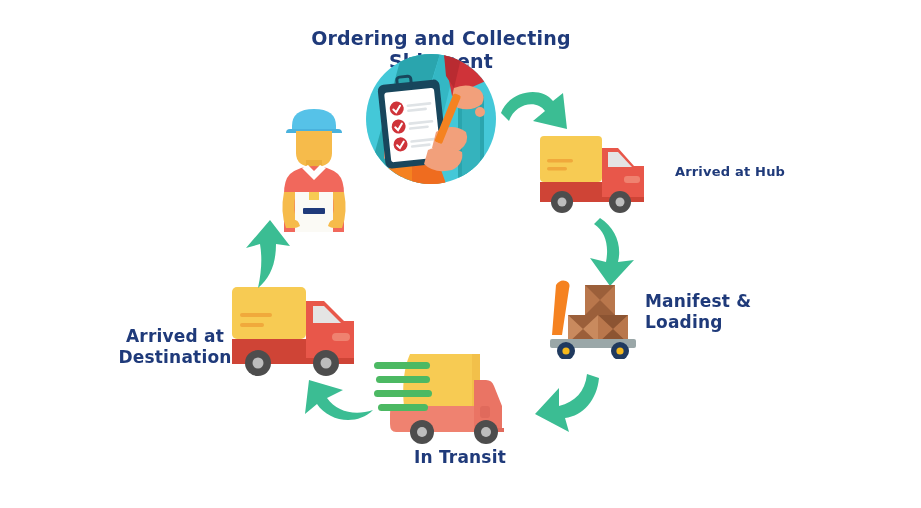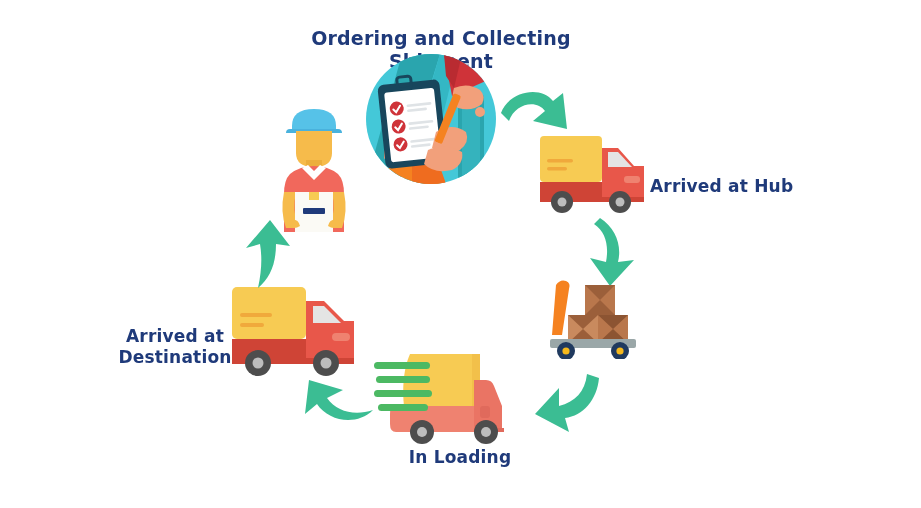--- a/index.html
+++ b/index.html
@@ -25,24 +25,26 @@
   .node{position:absolute;}
   .arrow{position:absolute;}
 </style>
 </head>
 <body>
 
 <div id="stage">
 
   <div class="label" style="left:296px;top:27px;width:290px;font-size:19px;">Ordering and Collecting Shipment</div>
 
-  <div class="label" style="left:650px;top:176px;width:160px;font-size:17px;text-align:left;">Arrived at Hub</div>
-
-
-  <div class="label" style="left:390px;top:447px;width:140px;font-size:17px;">In Loading</div>
+  <div class="label" style="left:650px;top:164px;width:160px;font-size:13px;text-align:center;">Arrived at Hub</div>
+
+  <div class="label" style="left:645px;top:291px;width:130px;font-size:17px;text-align:left;">Manifest &amp;
+Loading</div>
+
+  <div class="label" style="left:390px;top:447px;width:140px;font-size:17px;">In Transit</div>
 
   <div class="label" style="left:110px;top:294px;width:130px;font-size:17px;margin-top:32px;">Arrived at
 Destination</div>
 
 
   <div class="node" style="left:366px;top:54px;width:130px;height:130px;">
     <svg width="130" height="130" viewBox="0 0 130 130">
       <defs>
         <clipPath id="circClip">
             <circle cx="65" cy="65" r="65"></circle>

